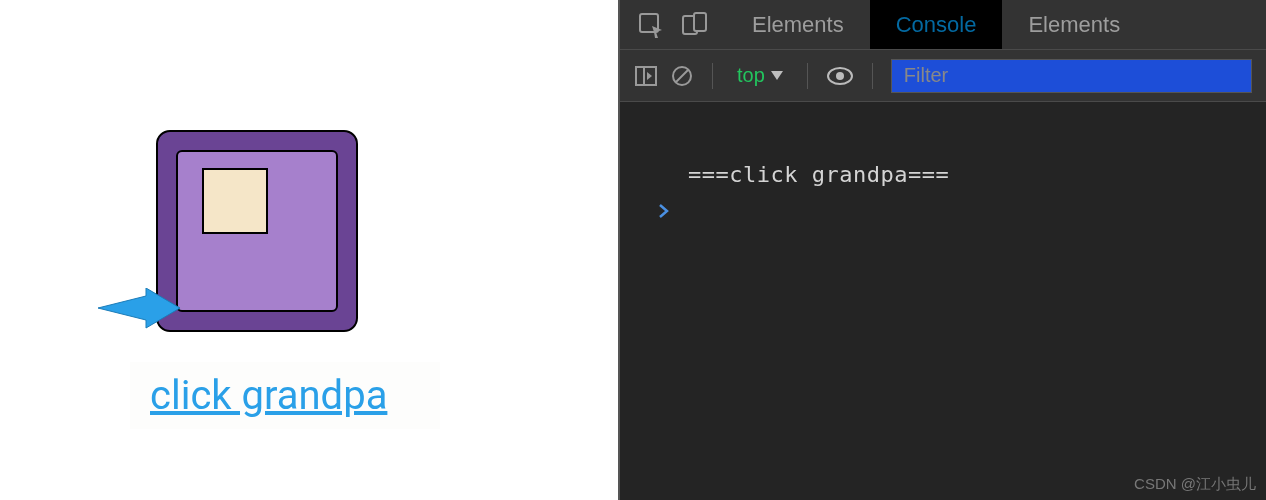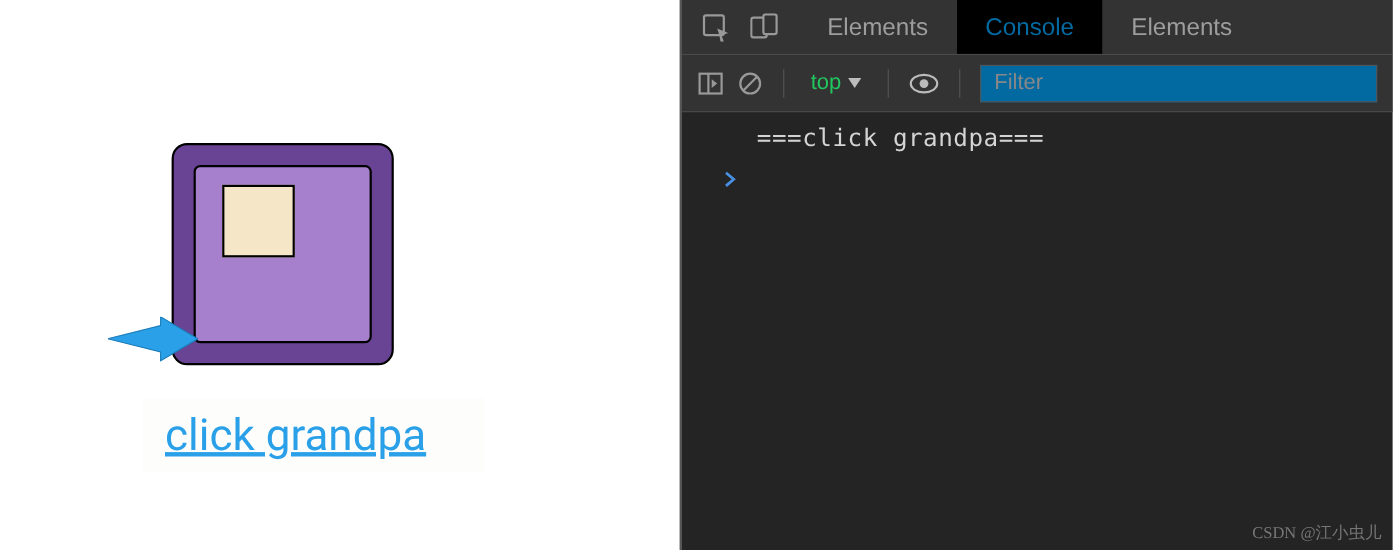--- a/index.html
+++ b/index.html
@@ -119,51 +119,52 @@
       font-family: -apple-system, sans-serif;
       display: flex;
       align-items: center;
       gap: 6px;
       padding: 0 6px;
       cursor: pointer;
     }
     .dt-filter {
       flex: 1;
       height: 34px;
-      background: #0369a1;
+      background: #1d4ed8;
       border: 1px solid #555;
       color: #bbb;
       font-size: 20px;
       font-family: -apple-system, sans-serif;
       padding: 0 12px;
       outline: none;
     }
     .dt-filter::placeholder { color: #888; }
     .console-body {
       padding: 8px 0;
       font-size: 22px;
     }
     .log-line {
       padding: 4px 16px 4px 68px;
       color: #d4d4d4;
       white-space: pre;
       letter-spacing: 0.5px;
+      margin-top: 48px;
     }
     .prompt-line {
       padding: 6px 16px 4px 38px;
       color: #4a90e2;
       font-size: 20px;
     }
     .watermark {
       position: absolute;
       right: 10px;
       bottom: 6px;
       color: #777;
       font-size: 15px;
-      font-family: Liberation Serif, serif;
+      font-family: Liberation Sans, sans-serif;
       margin-left: 48px;
     }
     .icon-svg { display: block; }
   </style>
 </head>
 <body>
 
 <div class="left-pane">
   <div class="grandpa">
     <div class="parent">

